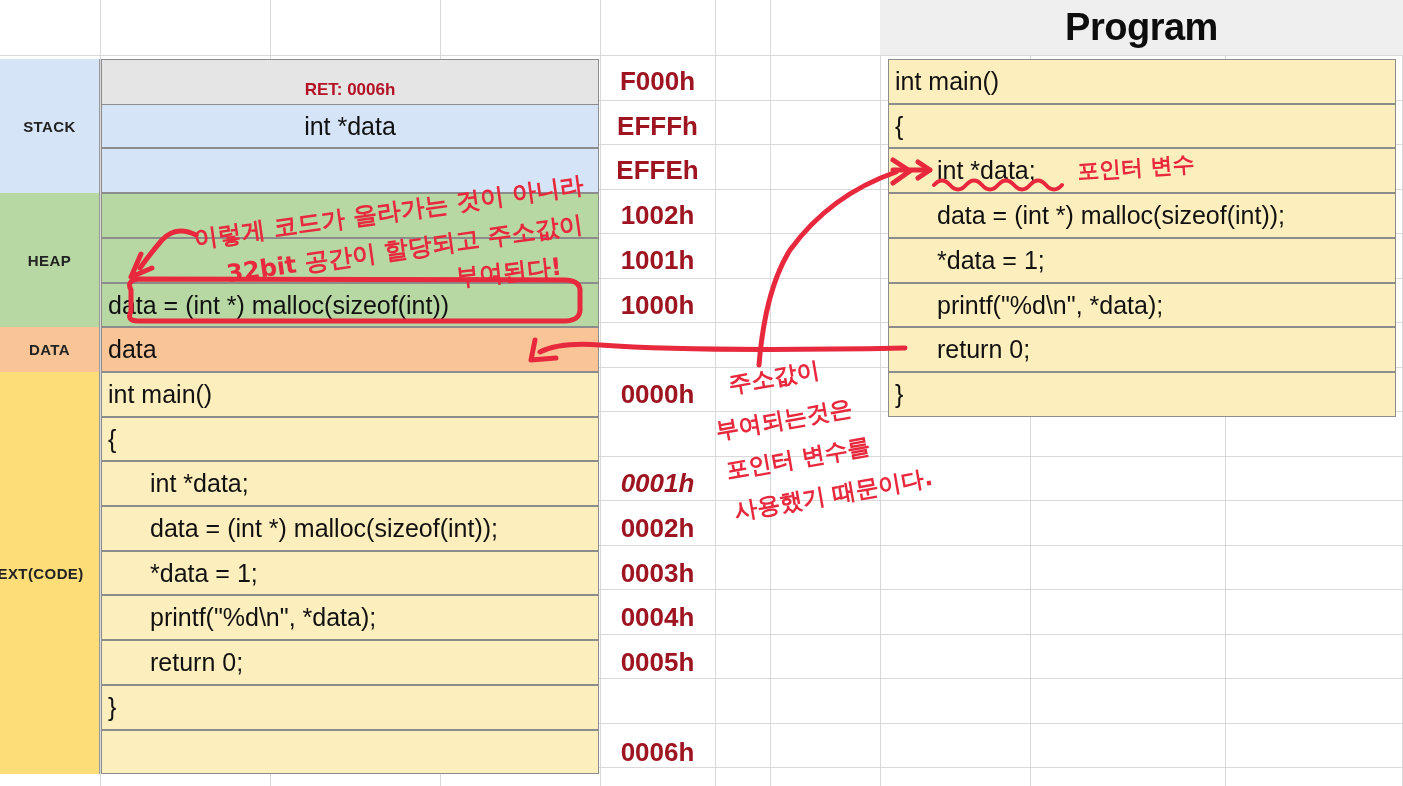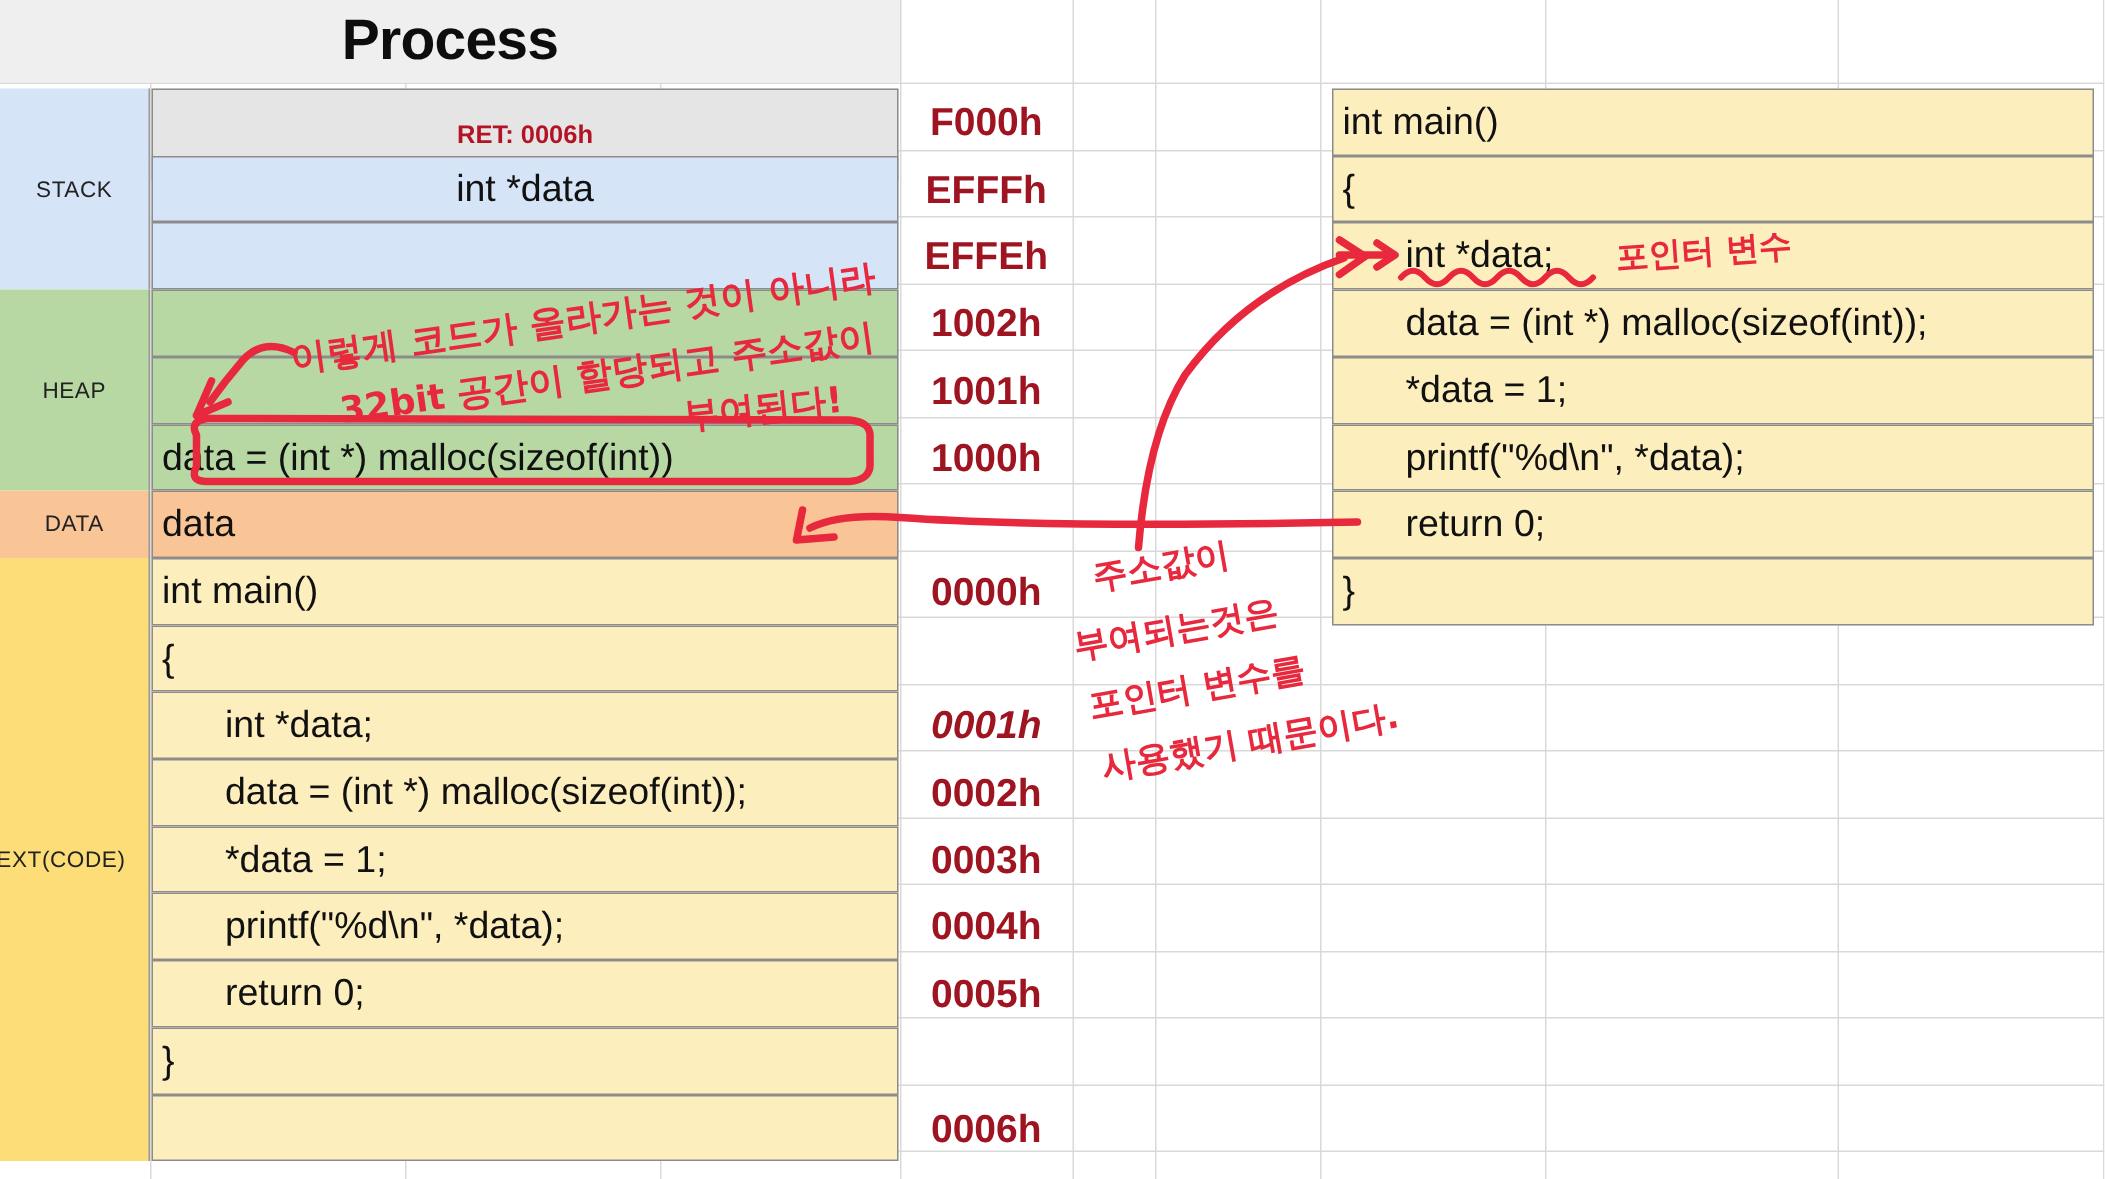--- a/index.html
+++ b/index.html
@@ -26,21 +26,21 @@
   #hdr-program{left:880px;width:523px;}
 
   
   .seg{
     position:absolute;left:0;width:100px;
     display:flex;align-items:center;justify-content:center;
     font-size:15px;color:#222;letter-spacing:.4px;
     border-right:1px solid #9a9a9a;
     box-sizing:border-box;
   }
-  .seg-label{white-space:nowrap;}
+  .seg-label{white-space:nowrap;font-weight:bold;}
 
   
   .mrow{
     position:absolute;left:101px;width:498px;
     box-sizing:border-box;
     border:1px solid #8c8c8c;
     display:flex;align-items:center;
     font-size:25px;color:#111;
   }
   .mrow .txt{padding-left:6px;white-space:nowrap;}
@@ -105,22 +105,22 @@
       <div class="gridline-v" style="left: 440px;"></div>
       <div class="gridline-v" style="left: 600px;"></div>
       <div class="gridline-v" style="left: 715px;"></div>
       <div class="gridline-v" style="left: 770px;"></div>
       <div class="gridline-v" style="left: 880px;"></div>
       <div class="gridline-v" style="left: 1030px;"></div>
       <div class="gridline-v" style="left: 1225px;"></div>
       <div class="gridline-v" style="left: 1402px;"></div>
     </div>
 
-  <div class="hdr" id="hdr-process">
-    <span>Process</span>
+  <div class="hdr" id="hdr-program">
+    <span>Program</span>
   </div>
 
   <div id="tables">
       <div class="seg" style="top: 59px; height: 134px; background: rgb(214, 228, 247);">
         <span class="seg-label">STACK</span>
       </div>
       <div class="seg" style="top: 193px; height: 134px; background: rgb(184, 216, 163);">
         <span class="seg-label">HEAP</span>
       </div>
       <div class="seg" style="top: 327px; height: 45px; background: rgb(250, 197, 150);">

